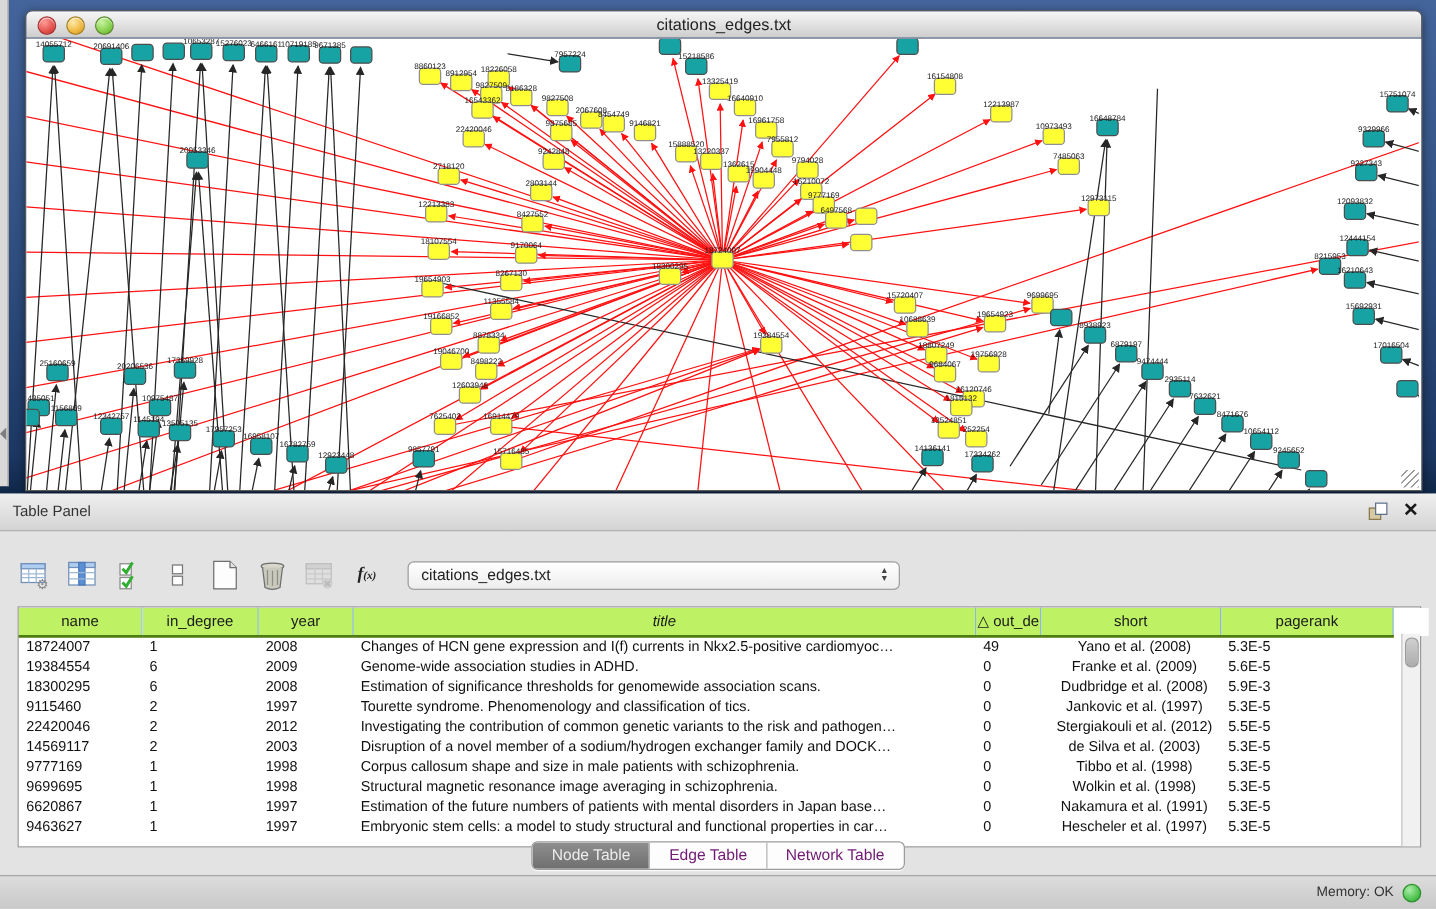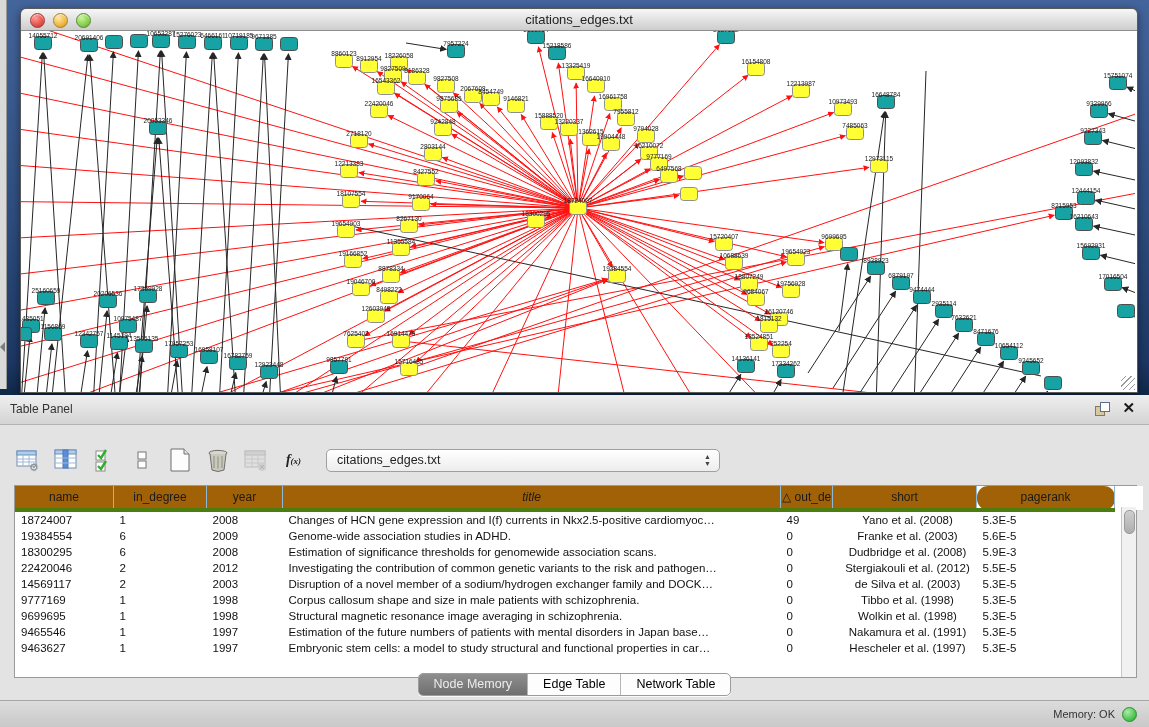--- a/index.html
+++ b/index.html
@@ -34,30 +34,30 @@
   .close-ic{position:absolute;right:14px;top:4px;font-size:15px;font-weight:bold;color:#1a1a1a;cursor:pointer;}
 
   .toolbar{position:absolute;left:14px;top:50px;height:30px;display:flex;align-items:center;gap:11px;}
   .tbtn{width:27px;height:27px;display:flex;align-items:center;justify-content:center;position:relative;}
   .combo{position:relative;margin-left:8px;width:392px;height:21px;border:1px solid #a0a0a0;border-radius:5px;background:linear-gradient(#ffffff,#ededed);box-shadow:inset 0 1px 0 #fff;}
   .combo .cval{position:absolute;left:10px;top:3px;font-size:12.5px;color:#222;}
   .combo .steppers{position:absolute;right:8px;top:3px;font-size:7px;color:#444;line-height:7px;text-align:center;}
 
   .tablewrap{position:absolute;left:14px;top:90px;width:1121px;height:191px;background:#fff;border:1px solid #9a9a9a;}
   table.grid{border-collapse:collapse;table-layout:fixed;width:1105px;font-size:11.5px;color:#111;}
-  table.grid th{height:20px;background:#a16207;border-right:1px solid #8cb9d6;border-bottom:4px solid #4d7c0f;font-weight:normal;font-size:12px;color:#1a1a1a;text-align:center;overflow:hidden;white-space:nowrap;}
+  table.grid th{height:20px;background:#bef264;border-right:1px solid #8cb9d6;border-bottom:2px solid #4d7c0f;font-weight:normal;font-size:12px;color:#1a1a1a;text-align:center;overflow:hidden;white-space:nowrap;}
   table.grid th:last-child{border-right:none;background:#fff;border-bottom:none;}
   table.grid td{height:16px;padding:0 0 0 6px;overflow:hidden;white-space:nowrap;text-overflow:ellipsis;}
   td.c-short{text-align:center;padding:0;}
   .vsb{position:absolute;right:0;top:21px;width:14px;height:170px;background:#f1f1f1;border-left:1px solid #c6c6c6;}
   .vsb .thumb{position:absolute;left:2px;top:3px;width:9px;height:22px;border-radius:5px;background:linear-gradient(#cfcfcf,#adadad);border:1px solid #9b9b9b;}
 
   .tabs{position:absolute;left:0;top:278px;width:100%;display:flex;justify-content:center;}
   .seg{display:flex;border:1px solid #9c9c9c;border-radius:5px;overflow:hidden;background:#fdfdfd;box-shadow:0 1px 0 rgba(255,255,255,.8);}
-  .seg .tab{padding:3px 15px 4px;font-size:12.5px;color:#000000;border-right:1px solid #b5b5b5;cursor:pointer;}
+  .seg .tab{padding:3px 15px 4px;font-size:12.5px;color:#701a75;border-right:1px solid #b5b5b5;cursor:pointer;}
   .seg .tab:last-child{border-right:none;}
   .seg .tab.active{background:linear-gradient(#8e8e8e,#6f6f6f);color:#ececec;}
 
   
   .statusbar{position:absolute;left:0;top:700px;width:1149px;height:27px;background:linear-gradient(#dcdcdc,#c8c8c8);border-top:1px solid #a6a6a6;}
   .mem{position:absolute;right:34px;top:7px;font-size:11px;color:#333;}
   .memdot{position:absolute;right:12px;top:6px;width:13px;height:13px;border-radius:50%;background:radial-gradient(circle at 35% 30%,#a9eda9,#4cc24c 65%,#2f9b2f);border:1px solid #2f8f2f;cursor:pointer;}
 
   
   .ticon{display:block;}
@@ -785,56 +785,66 @@
     <div class="tablewrap">
       <table class="grid">
         <thead>
             <tr id="hdr-row">
               <th style="width: 96px;">name</th>
               <th style="width: 90px;">in_degree</th>
               <th style="width: 73px;">year</th>
               <th style="width: 495px; font-style: italic;">title</th>
               <th style="width: 49px;">△ out_de…</th>
               <th style="width: 141px;">short</th>
-              <th style="width: 135px; border-radius: 11px;">pagerank</th>
+              <th style="width: 135px;">pagerank</th>
               <th style="width: 26px;"></th>
             </tr>
           </thead>
         <tbody id="body-rows">
             <tr>
               <td>18724007</td>
               <td>1</td>
               <td>2008</td>
               <td>Changes of HCN gene expression and I(f) currents in Nkx2.5-positive cardiomyoc…</td>
               <td>49</td>
               <td class="c-short">Yano et al. (2008)</td>
               <td>5.3E-5</td>
               <td></td>
             </tr>
             <tr>
               <td>19384554</td>
               <td>6</td>
               <td>2009</td>
               <td>Genome-wide association studies in ADHD.</td>
               <td>0</td>
-              <td class="c-short">Franke et al. (2003)</td>
+              <td class="c-short">Franke et al. (2009)</td>
               <td>5.6E-5</td>
               <td></td>
             </tr>
             <tr>
               <td>18300295</td>
               <td>6</td>
               <td>2008</td>
               <td>Estimation of significance thresholds for genomewide association scans.</td>
               <td>0</td>
               <td class="c-short">Dudbridge et al. (2008)</td>
               <td>5.9E-3</td>
               <td></td>
             </tr>
             <tr>
+              <td>9115460</td>
+              <td>2</td>
+              <td>1997</td>
+              <td>Tourette syndrome. Phenomenology and classification of tics.</td>
+              <td>0</td>
+              <td class="c-short">Jankovic et al. (1997)</td>
+              <td>5.3E-5</td>
+              <td></td>
+            </tr>
+            <tr>
               <td>22420046</td>
               <td>2</td>
               <td>2012</td>
               <td>Investigating the contribution of common genetic variants to the risk and pathogen…</td>
               <td>0</td>
               <td class="c-short">Stergiakouli et al. (2012)</td>
               <td>5.5E-5</td>
               <td></td>
             </tr>
             <tr>
@@ -861,21 +871,21 @@
               <td>9699695</td>
               <td>1</td>
               <td>1998</td>
               <td>Structural magnetic resonance image averaging in schizophrenia.</td>
               <td>0</td>
               <td class="c-short">Wolkin et al. (1998)</td>
               <td>5.3E-5</td>
               <td></td>
             </tr>
             <tr>
-              <td>9465546</td>
+              <td>6620867</td>
               <td>1</td>
               <td>1997</td>
               <td>Estimation of the future numbers of patients with mental disorders in Japan base…</td>
               <td>0</td>
               <td class="c-short">Nakamura et al. (1991)</td>
               <td>5.3E-5</td>
               <td></td>
             </tr>
             <tr>
               <td>9463627</td>
@@ -889,21 +899,21 @@
             </tr>
           </tbody>
       </table>
       <div class="vsb">
         <div class="thumb"></div>
       </div>
     </div>
 
     <div class="tabs">
       <div class="seg" id="seg-tabs">
-          <div class="tab active">Node Memory</div>
+          <div class="tab active">Node Table</div>
           <div class="tab">Edge Table</div>
           <div class="tab">Network Table</div>
         </div>
     </div>
   </div>
 
   <div class="statusbar">
     <span class="mem">Memory: OK</span>
     <span class="memdot"></span>
   </div>

